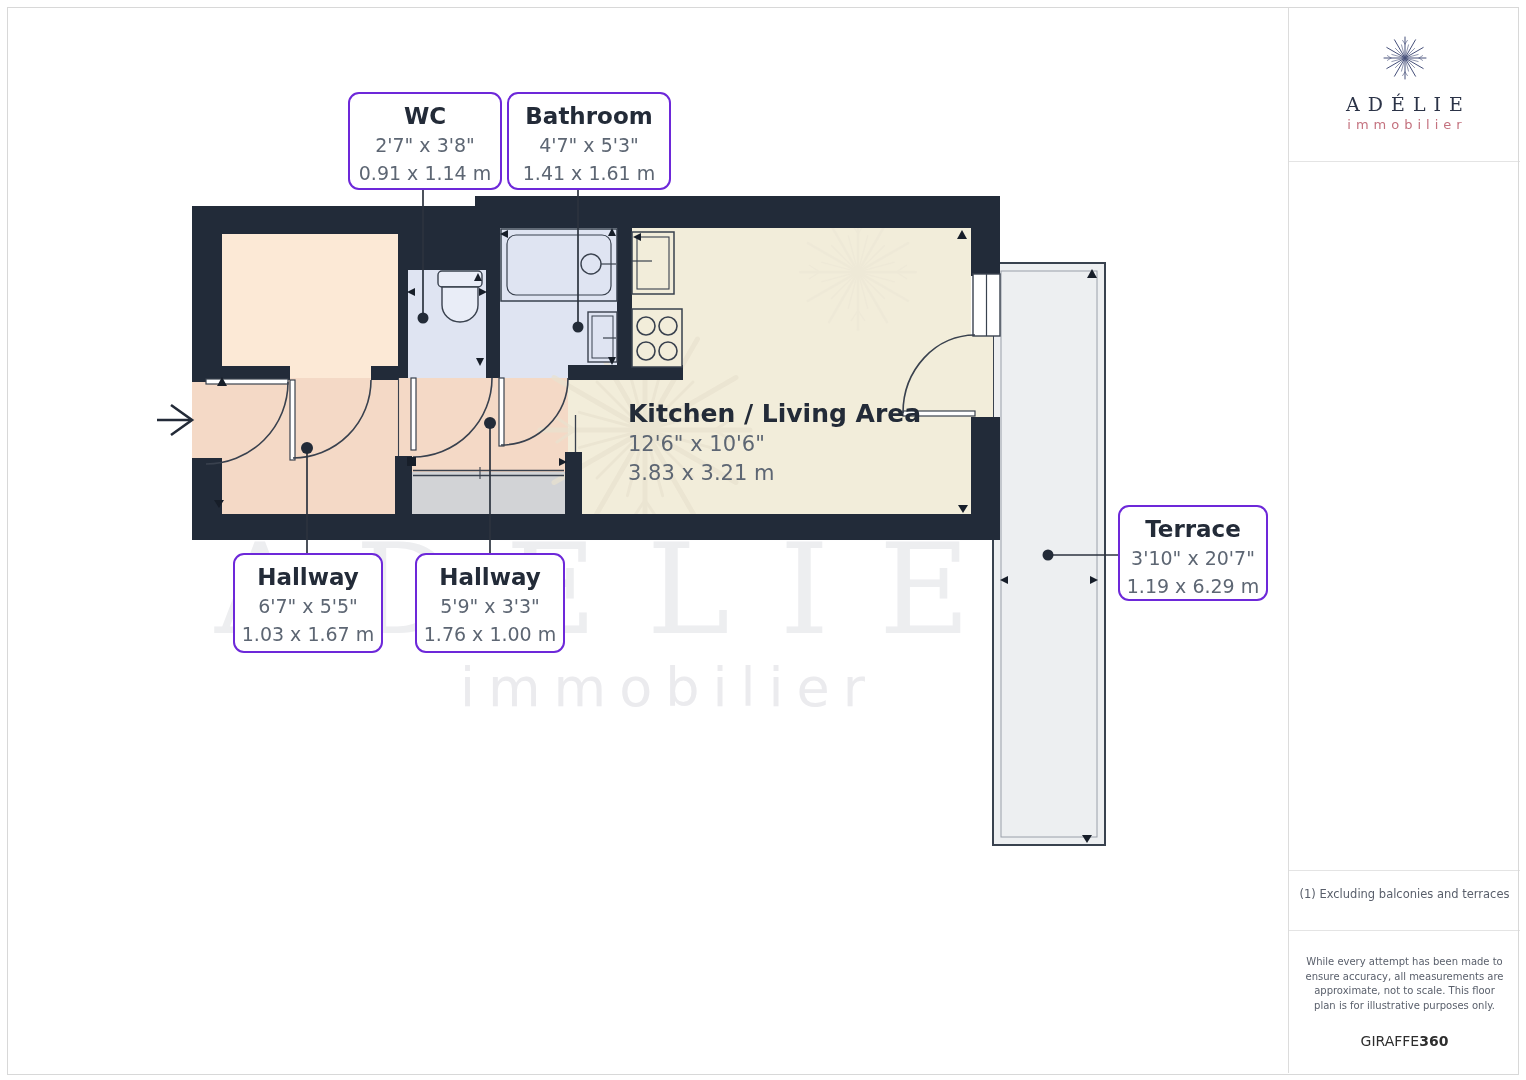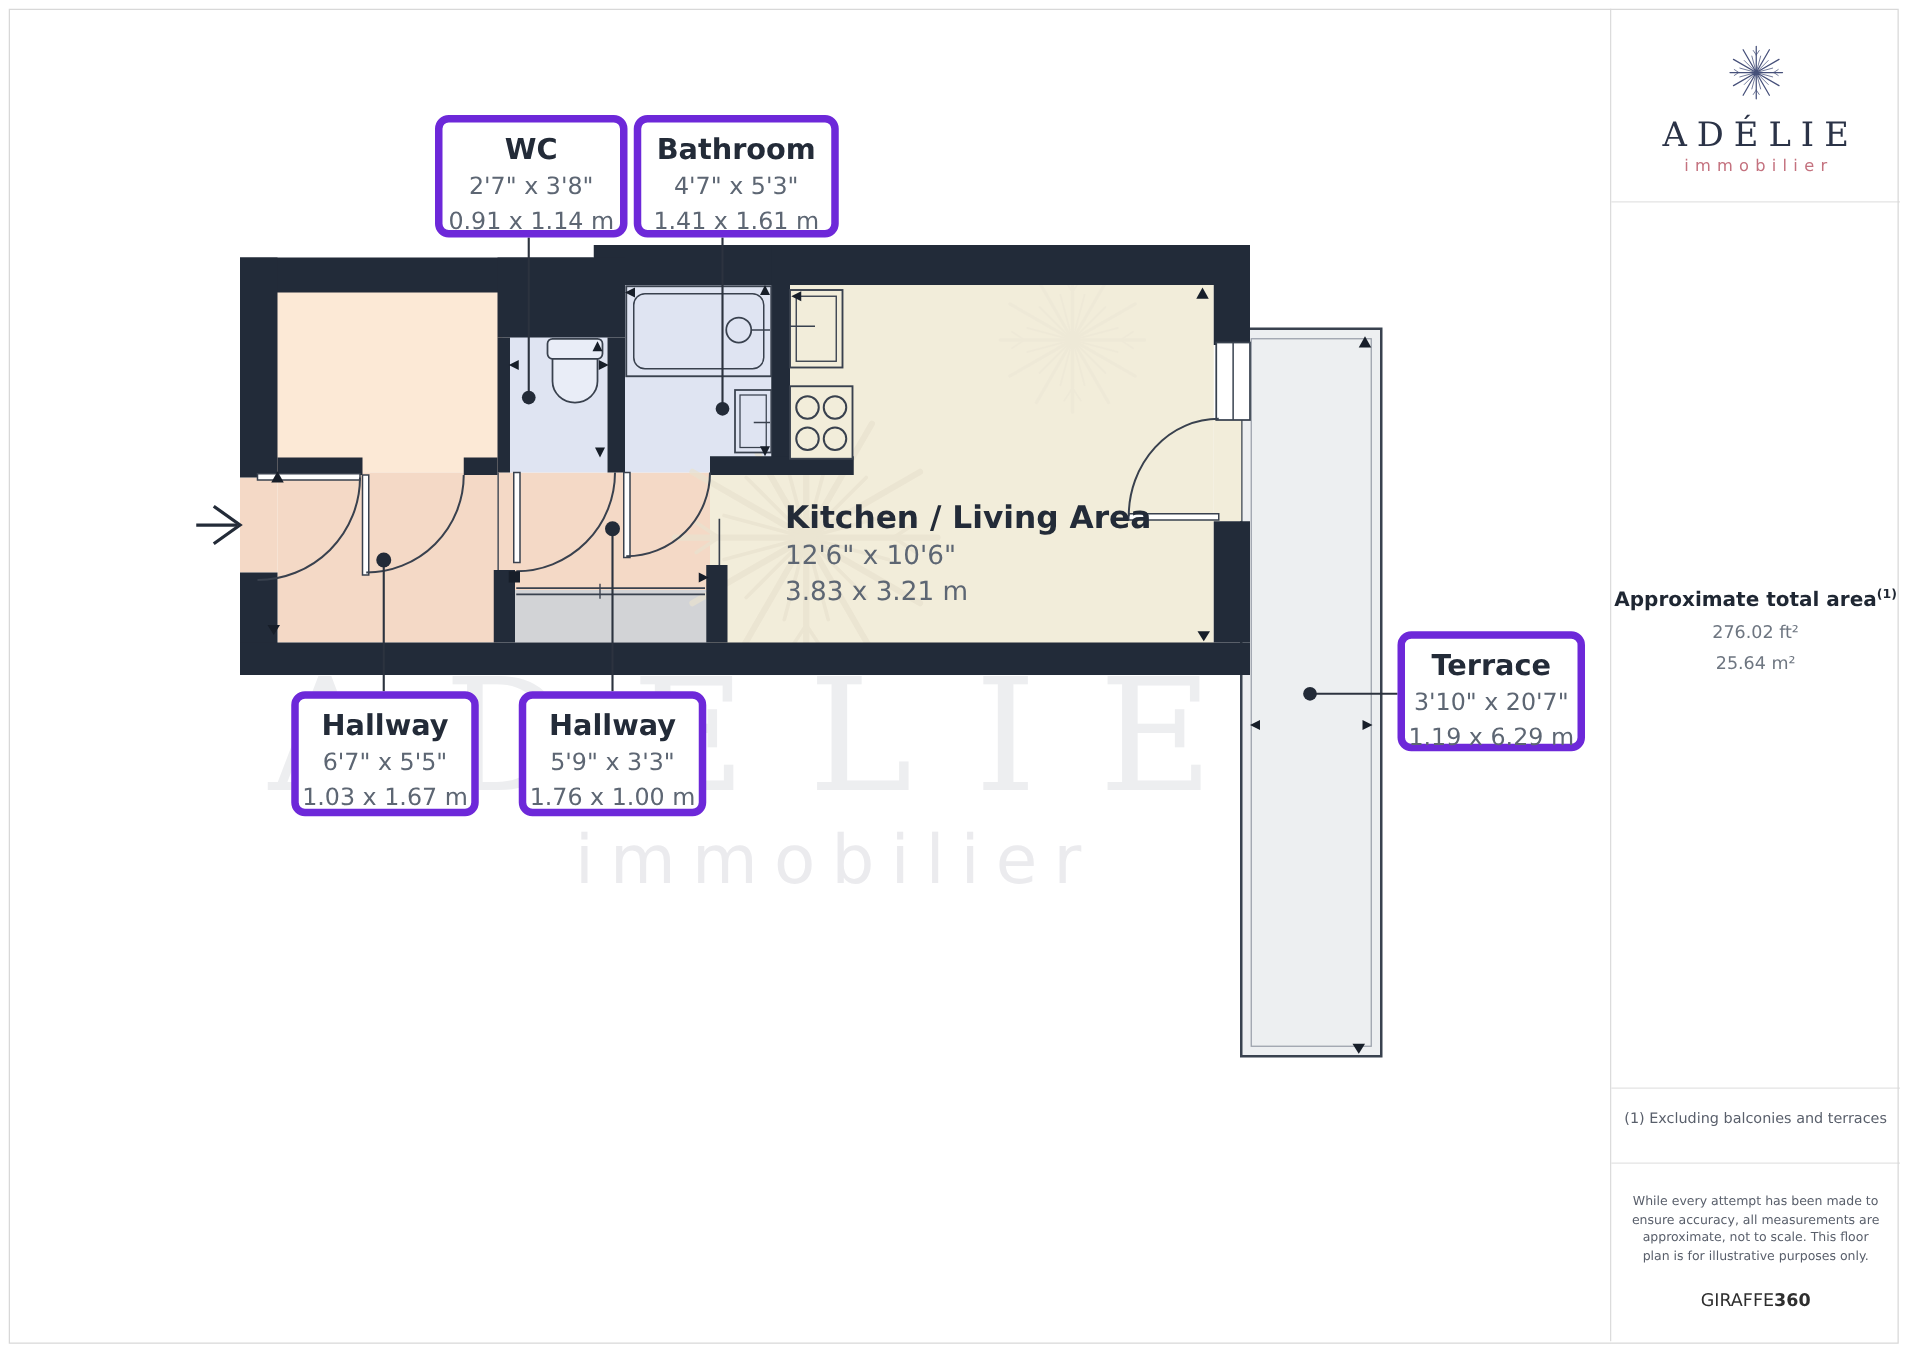--- a/index.html
+++ b/index.html
@@ -10,34 +10,34 @@
   
   .wm-big{position:absolute;left:215px;top:527px;font-family:"DejaVu Serif","Liberation Serif",serif;
           font-size:125px;line-height:125px;letter-spacing:50px;color:#edeef0;white-space:nowrap}
   .wm-sub{position:absolute;left:460px;top:660px;font-size:54px;line-height:56px;letter-spacing:13px;
           color:#ebebee;white-space:nowrap}
 
   
   .plan{position:absolute;left:0;top:0}
 
   
-  .room-box{position:absolute;background:#fff;border:6px solid #6d28d9;border-radius:11px;
+  .room-box{position:absolute;background:#fff;border:2px solid #6d28d9;border-radius:11px;
             text-align:center;box-sizing:border-box;padding-top:7px}
   .room-title{font-weight:bold;font-size:23px;line-height:30px;color:#232b38}
   .room-dim{font-size:19px;line-height:28px;color:#5d6673}
   .kitchen-label{position:absolute;}
   .kitchen-label .room-title{font-size:25px;line-height:32px}
   .kitchen-label .room-dim{font-size:21px;line-height:29px}
 
   
   .sidebar{position:absolute;left:1288px;top:7px;width:231px;height:1066px;background:#fff;
            border-left:1px solid #dcdcdc}
   .sb-div{position:absolute;left:0;width:100%;border-top:1px solid #e4e4e4;height:0}
   .logo{position:absolute;left:0;top:28px;width:100%;text-align:center}
-  .logo-brand{margin-top:8px;font-family:"DejaVu Serif","Liberation Serif",serif;font-size:27px;
+  .logo-brand{margin-top:8px;font-family:"DejaVu Serif","Liberation Serif",serif;font-size:19px;
               letter-spacing:8px;color:#2b3347;text-indent:8px}
   .logo-tag{margin-top:2px;font-size:13px;letter-spacing:5px;color:#c4727f;text-indent:5px}
   .area-block{position:absolute;left:0;top:463px;width:100%;text-align:center}
   .area-label{font-size:16px;font-weight:bold;color:#1f2733}
   .area-label sup{font-size:10px}
   .area-val{margin-top:9px;font-size:14px;color:#6e7681}
   .footnote{position:absolute;left:0;top:880px;width:100%;text-align:center;font-size:11.5px;color:#595f6b}
   .disclaimer{position:absolute;left:14px;top:948px;width:203px;text-align:center;font-size:10px;
               line-height:1.45;color:#595f6b}
   .giraffe{position:absolute;left:0;top:1026px;width:100%;text-align:center;font-size:14px;color:#2e2e2e}
@@ -249,27 +249,20 @@
     <div class="logo">
       <svg width="46" height="46" viewBox="-115 -115 230 230">
         <use href="#flake" style="color:#46507a"></use>
       </svg>
       <div class="logo-brand">ADÉLIE</div>
       <div class="logo-tag">immobilier</div>
     </div>
 
     <div class="sb-div" style="top:154px"></div>
 
-    <div class="area-block">
-      <div class="area-label">
-        <span>Approximate total area</span><sup>(1)</sup>
-      </div>
-      <div class="area-val">276.02 ft²</div>
-      <div class="area-val">25.64 m²</div>
-    </div>
 
     <div class="sb-div" style="top:863px"></div>
     <div class="footnote">(1) Excluding balconies and terraces</div>
     <div class="sb-div" style="top:923px"></div>
 
     <div class="disclaimer">While every attempt has been made to ensure accuracy, all measurements are approximate, not to scale. This floor plan is for illustrative purposes only.</div>
 
     <div class="giraffe">
       <span>GIRAFFE</span><b>360</b>
     </div>

